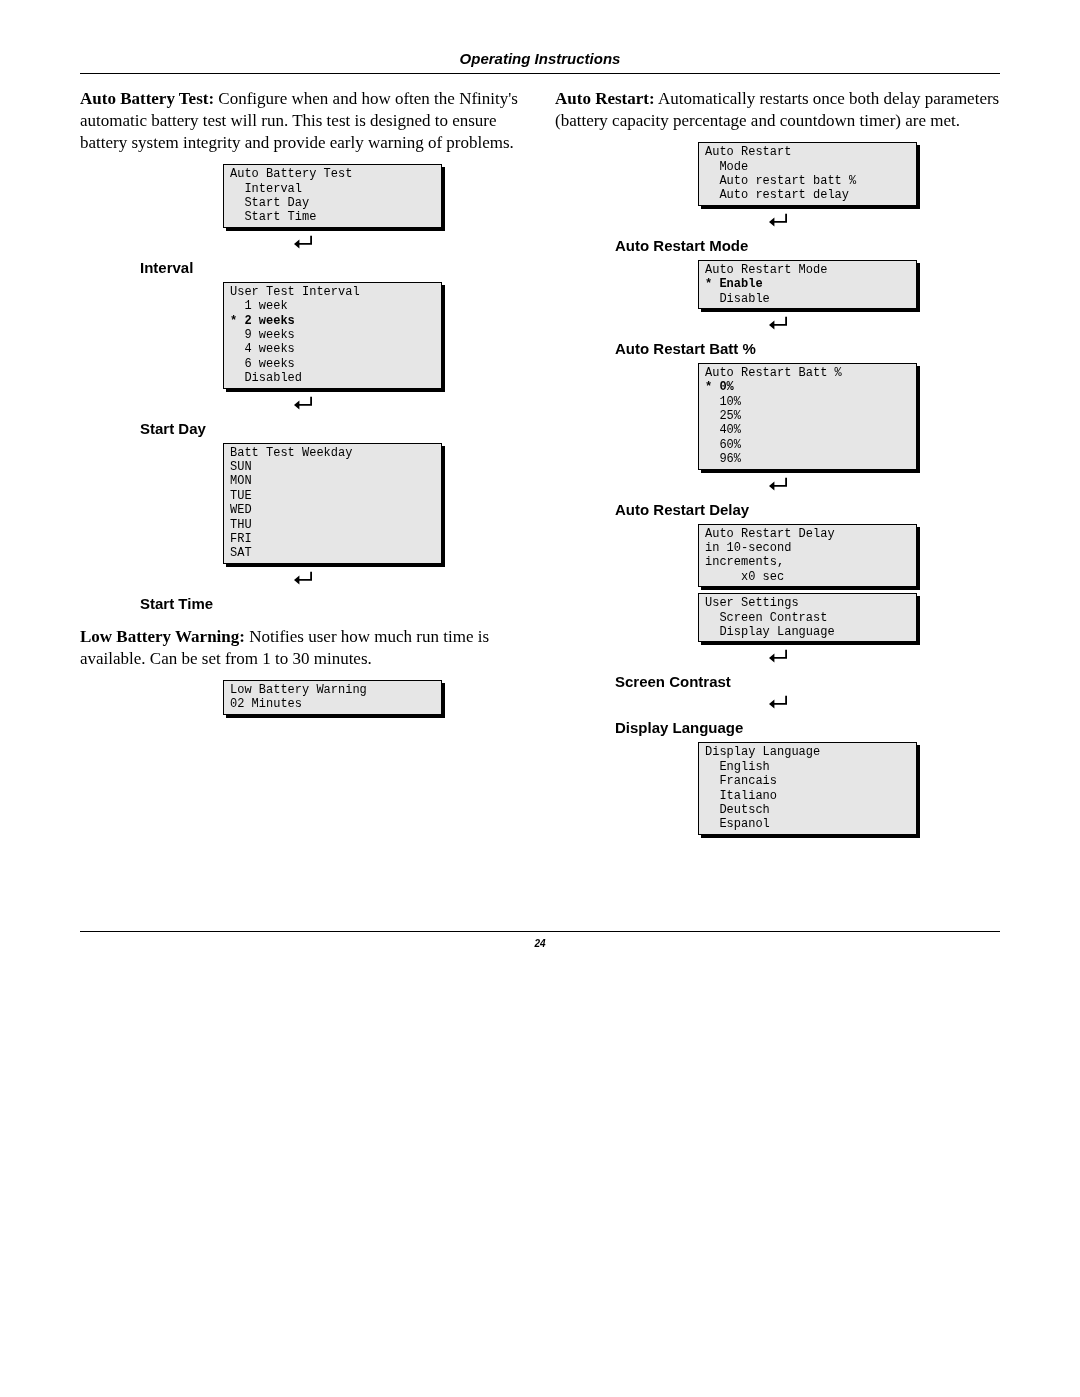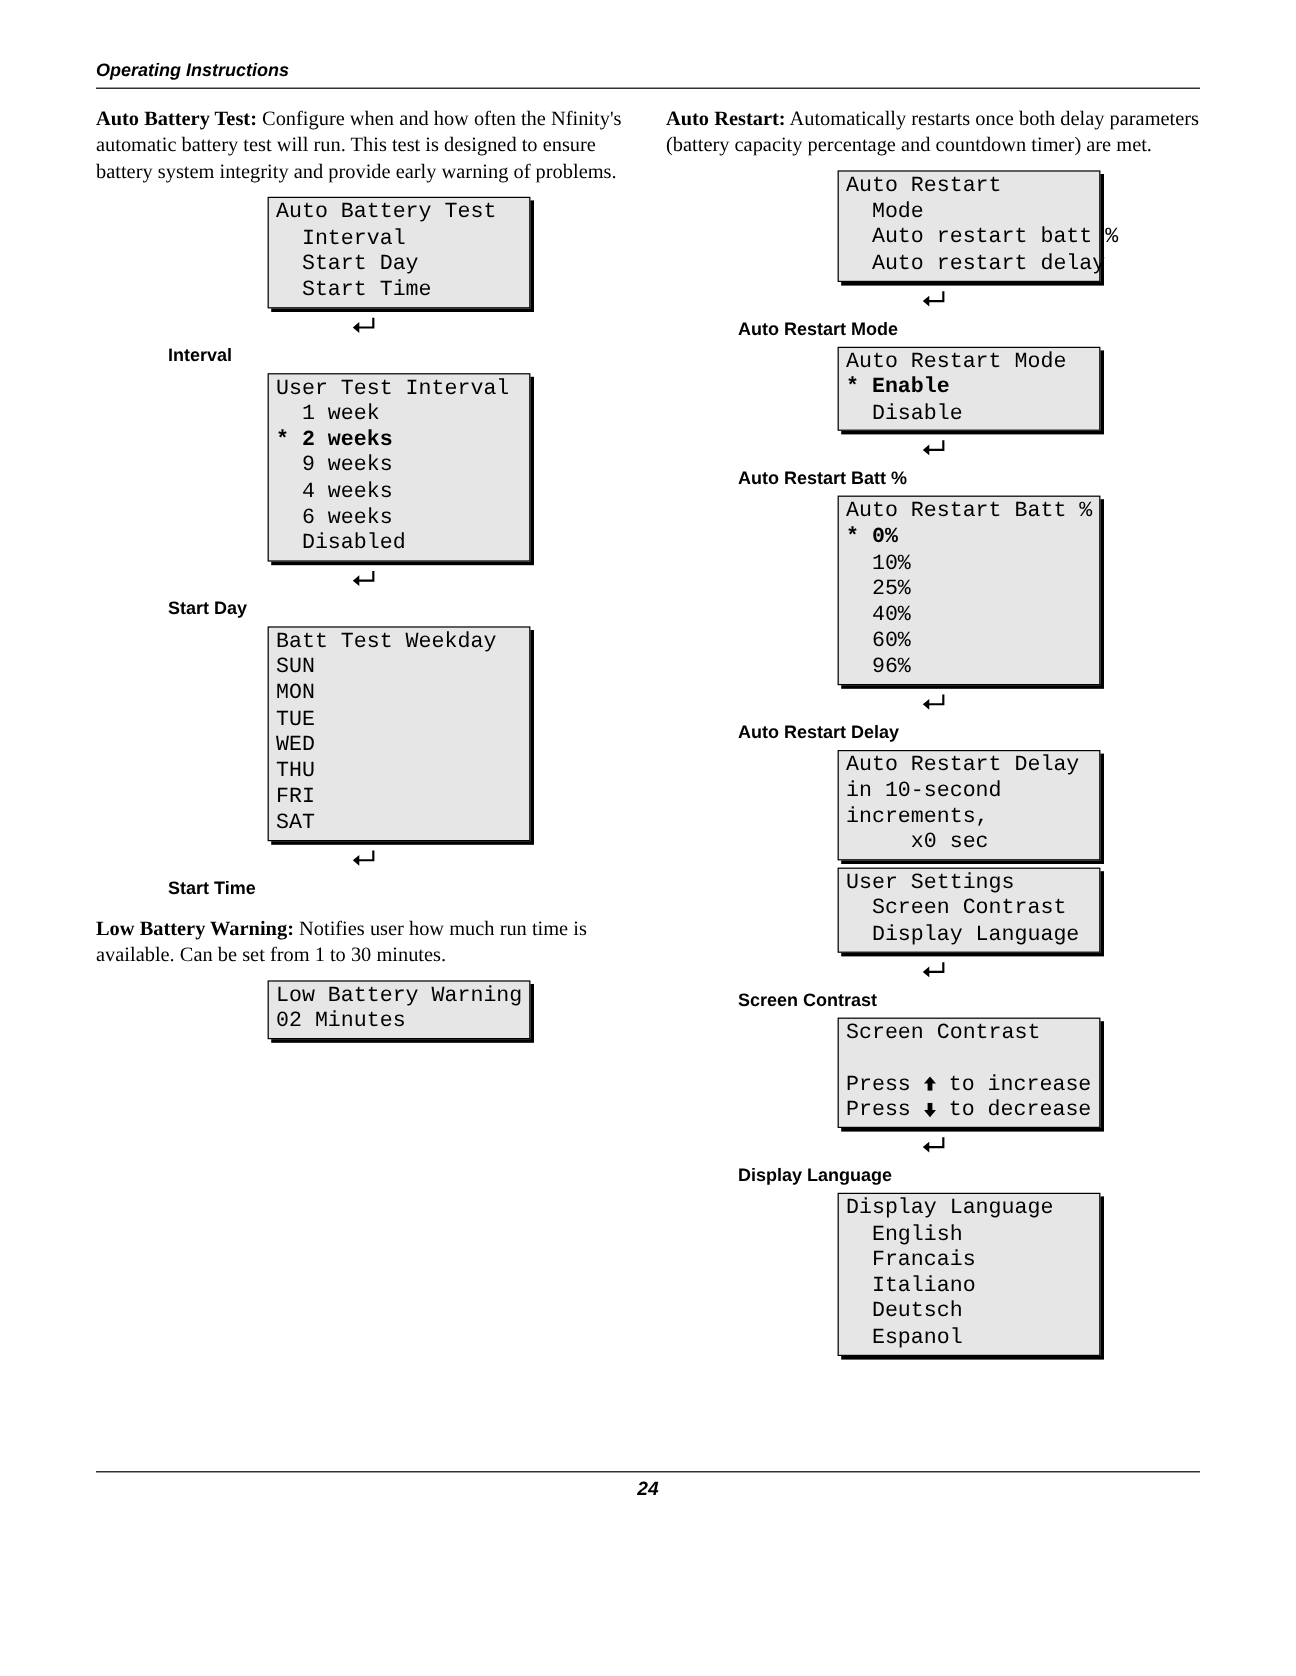--- a/index.html
+++ b/index.html
@@ -8,21 +8,21 @@
     background: #fff;
     font-family: "Times New Roman", Times, serif;
     font-size: 17px;
     color: #000;
     width: 1080px;
   }
   .page {
     padding: 50px 80px 30px 80px;
   }
   .header-section {
-    text-align: left;
+    text-align: center;
     font-family: Arial, Helvetica, sans-serif;
     font-weight: bold;
     font-style: italic;
     font-size: 15px;
     padding-bottom: 6px;
   }
   .top-rule {
     border-top: 1px solid #000;
     margin-bottom: 14px;
   }
@@ -40,21 +40,21 @@
     line-height: 1.3;
   }
   .para {
     margin-bottom: 10px;
   }
   .bold {
     font-weight: bold;
   }
   .lcd {
     font-family: "Courier New", Courier, monospace;
-    font-size: 18px;
+    font-size: 12px;
     background: #e6e6e6;
     border: 1px solid #000;
     box-shadow: 3px 3px 0 #000;
     padding: 2px 6px;
     margin: 0 auto;
     width: 205px;
     white-space: pre;
     line-height: 1.2;
   }
   .lcd .sel {
@@ -79,21 +79,21 @@
   }
   .footer-rule {
     border-top: 1px solid #000;
     margin-top: 90px;
   }
   .page-num {
     text-align: center;
     font-family: Arial, Helvetica, sans-serif;
     font-weight: bold;
     font-style: italic;
-    font-size: 16px;
+    font-size: 10px;
     margin-top: 6px;
   }
   .arrow-up, .arrow-down {
     display: inline-block;
     vertical-align: middle;
   }
 </style>
 </head>
 <body>
 
@@ -223,30 +223,20 @@
   Screen Contrast
   Display Language</div>
       </div>
 
       <div class="enter-icon">
         <svg viewBox="0 0 24 20">
             <path d="M20 2 L20 10 L8 10 L8 6 L2 11 L8 16 L8 12 L22 12 L22 2 Z" fill="#000"></path>
           </svg>
       </div>
       <div class="sub-label">Screen Contrast</div>
-      <div class="lcd-container">
-        <div class="lcd"><span>Screen Contrast</span>
-
-<span>Press </span><svg class="arrow-up" width="10" height="12" viewBox="0 0 10 12">
-              <path d="M5 0 L10 6 L7 6 L7 12 L3 12 L3 6 L0 6 Z" fill="#000"></path>
-            </svg><span> to increase</span>
-<span>Press </span><svg class="arrow-down" width="10" height="12" viewBox="0 0 10 12">
-              <path d="M3 0 L7 0 L7 6 L10 6 L5 12 L0 6 L3 6 Z" fill="#000"></path>
-            </svg><span> to decrease</span></div>
-      </div>
 
       <div class="enter-icon">
         <svg viewBox="0 0 24 20">
             <path d="M20 2 L20 10 L8 10 L8 6 L2 11 L8 16 L8 12 L22 12 L22 2 Z" fill="#000"></path>
           </svg>
       </div>
       <div class="sub-label">Display Language</div>
       <div class="lcd-container">
         <div class="lcd">Display Language
   English

